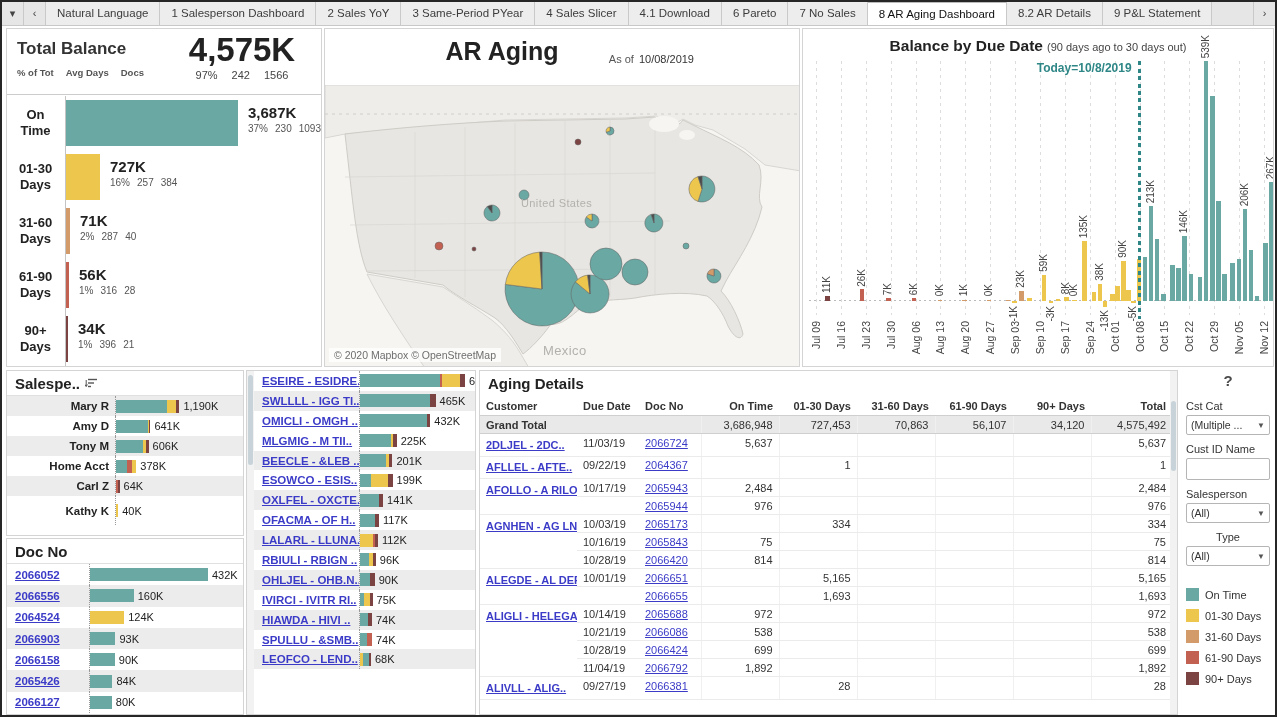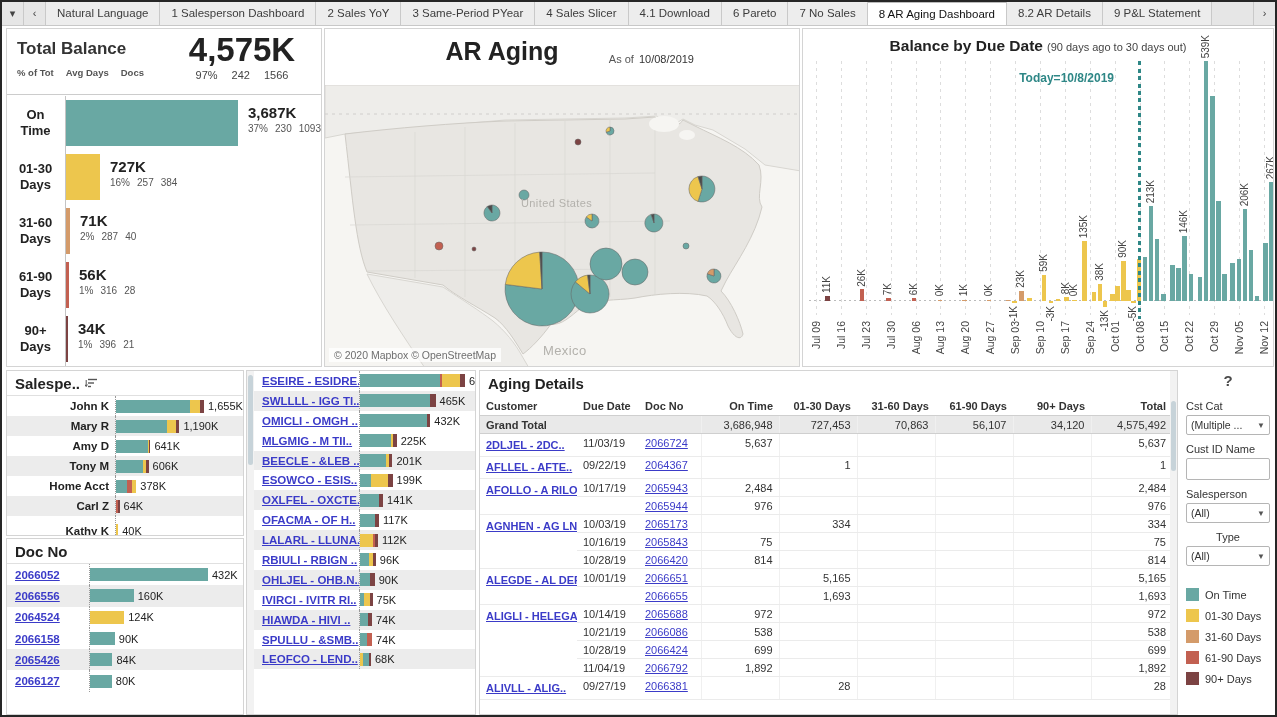--- a/index.html
+++ b/index.html
@@ -49,21 +49,21 @@
   
   .due-title { position:absolute; top:8px; left:0; right:0; text-align:center; font-size:14.5px; color:#222; }
   .due-title b { font-size:15.5px; }
   .due-title span.sub { font-size:11px; color:#444; }
   .due-plot { position:absolute; left:6px; right:4px; top:32px; height:254px; }
   .grid-v { position:absolute; top:0; bottom:0; width:1px; background:repeating-linear-gradient(to bottom,#ddd 0 3px,transparent 3px 7px); }
   .due-base { position:absolute; left:0; right:0; top:239px; height:1px; background:repeating-linear-gradient(to right,#bbb 0 2px,transparent 2px 5px); }
   .due-bar { position:absolute; width:4.5px; }
   .blab { position:absolute; writing-mode:vertical-rl; transform:rotate(180deg); font-size:10px; color:#444; white-space:nowrap; }
   .today-line { position:absolute; top:0; bottom:-4px; width:3.5px; background:repeating-linear-gradient(to bottom,#2e8786 0 4px,transparent 4px 7.5px); }
-  .today-lab { position:absolute; top:10px; font-size:12px; font-weight:bold; text-align:center; width:130px; }
+  .today-lab { position:absolute; top:0; font-size:12px; font-weight:bold; text-align:right; width:130px; }
   .due-axis { position:absolute; left:6px; right:4px; top:290px; height:48px; }
   .xlab { position:absolute; top:2px; writing-mode:vertical-rl; transform:rotate(180deg); font-size:10.5px; color:#444; white-space:nowrap; }
 
   
   .lp-title { height:25px; line-height:25px; padding-left:8px; font-size:15px; font-weight:bold; color:#222; border-bottom:1px solid #e0e0e0; display:flex; align-items:center; gap:5px; }
   .lp-row { position:relative; display:flex; align-items:center; }
   .lp-row.alt { background:#ececec; }
   .lp-name { flex:none; text-align:right; font-weight:bold; font-size:11.5px; color:#222; padding-right:6px; white-space:nowrap; overflow:hidden; }
   .lp-link { flex:none; font-size:11.5px; font-weight:bold; color:#3b3bc8; text-decoration:underline; padding-left:8px; white-space:nowrap; overflow:hidden; cursor:pointer; }
   .lp-track { flex:1 1 auto; height:100%; border-left:1px dotted #999; position:relative; display:flex; align-items:center; }
@@ -417,31 +417,20 @@
         <svg class="sort-icon" viewBox="0 0 12 11">
             <g fill="none" stroke="#555" stroke-width="1.4">
               <line x1="3" y1="1.5" x2="12" y2="1.5"></line>
               <line x1="3" y1="5" x2="9" y2="5"></line>
               <line x1="3" y1="8.5" x2="6" y2="8.5"></line>
             </g>
             <path d="M1.2 2 L1.2 8 M0 6.5 L1.2 8.6 L2.4 6.5" stroke="#555" stroke-width="1" fill="none"></path>
           </svg>
       </div>
       <div id="sales-rows">
-          <div class="lp-row" style="height:20px">
-      <div class="lp-name" style="width:108px">John K</div>
-      <div class="lp-track">
-        <div class="lp-bar">
-                <div style="width:73.9px;background:#69a8a3"></div>
-                <div style="width:10.6px;background:#edc64d"></div>
-                <div style="width:3.5px;background:#7c4343"></div>
-              </div>
-        <div class="lp-val">1,655K</div>
-      </div>
-          </div>
           <div class="lp-row alt" style="height:20px">
       <div class="lp-name" style="width:108px">Mary R</div>
       <div class="lp-track">
         <div class="lp-bar">
                 <div style="width:51.3px;background:#69a8a3"></div>
                 <div style="width:8.9px;background:#edc64d"></div>
                 <div style="width:3.2px;background:#7c4343"></div>
               </div>
         <div class="lp-val">1,190K</div>
       </div>
@@ -524,20 +513,29 @@
         <div class="lp-val">160K</div>
       </div>
           </div>
           <div class="lp-row" style="height:21.3px">
       <div class="lp-link" style="width:82px">2064524</div>
       <div class="lp-track">
         <div class="lp-bar">
                 <div style="width:34.2px;background:#edc64d"></div>
               </div>
         <div class="lp-val">124K</div>
+      </div>
+          </div>
+          <div class="lp-row alt" style="height:21.3px">
+      <div class="lp-link" style="width:82px">2066903</div>
+      <div class="lp-track">
+        <div class="lp-bar">
+                <div style="width:25.4px;background:#69a8a3"></div>
+              </div>
+        <div class="lp-val">93K</div>
       </div>
           </div>
           <div class="lp-row" style="height:21.3px">
       <div class="lp-link" style="width:82px">2066158</div>
       <div class="lp-track">
         <div class="lp-bar">
                 <div style="width:24.8px;background:#69a8a3"></div>
               </div>
         <div class="lp-val">90K</div>
       </div>

